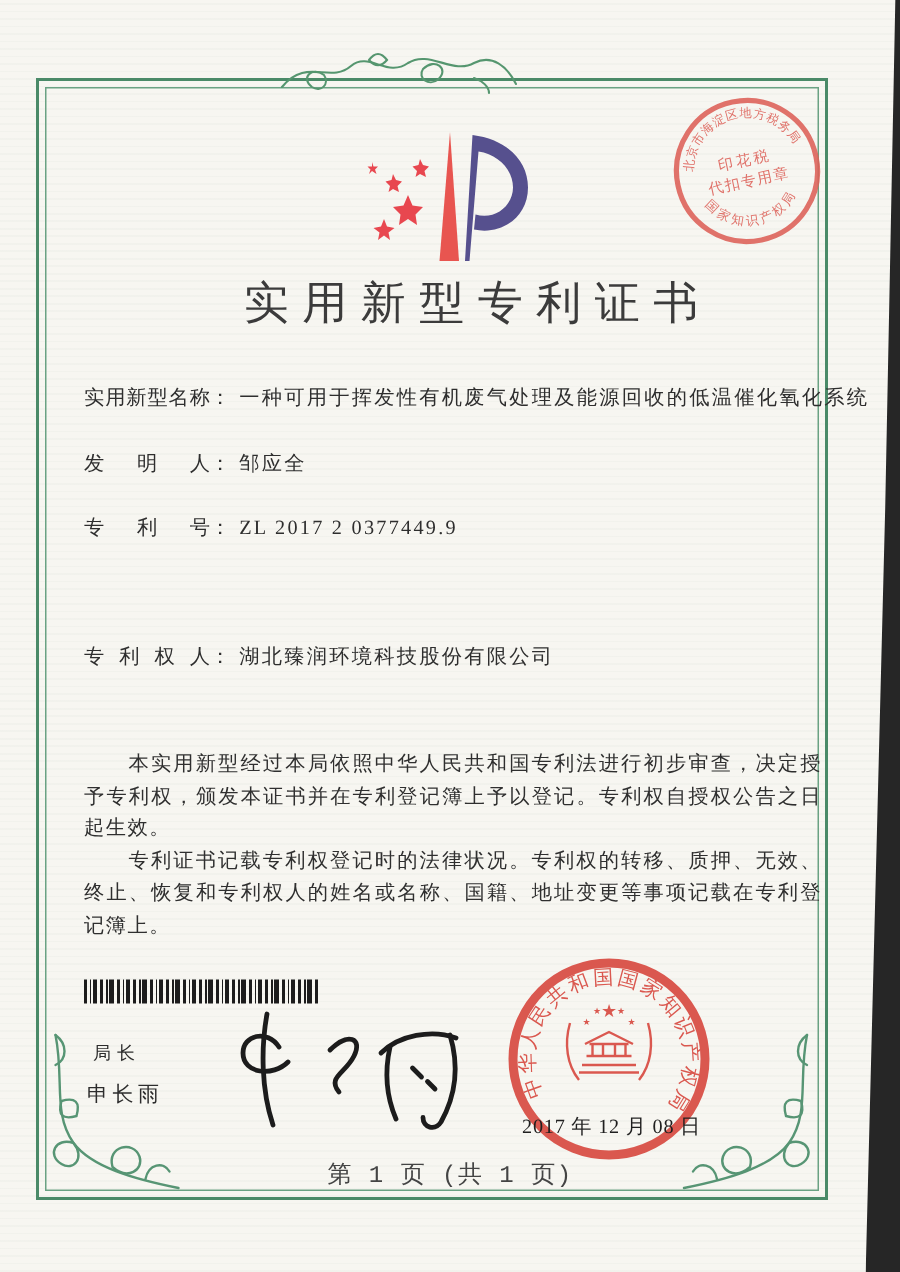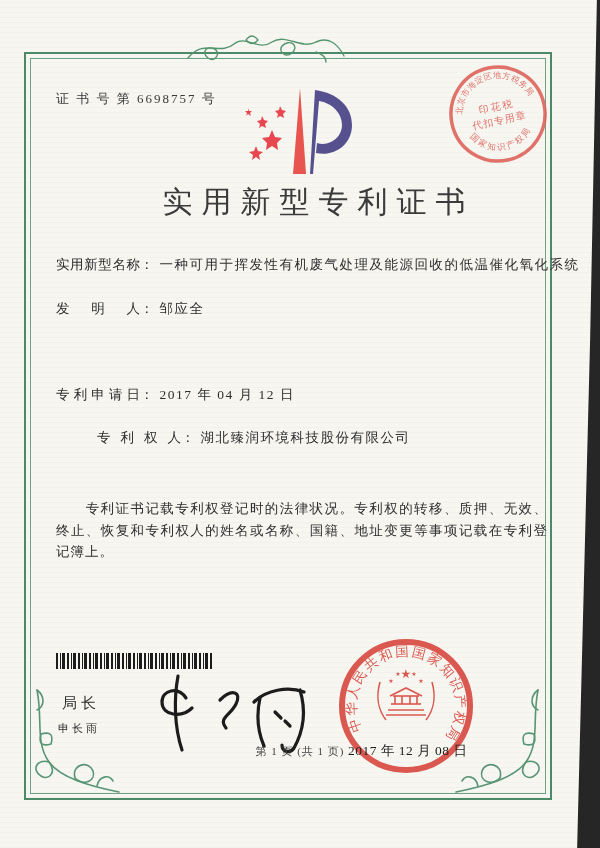--- a/index.html
+++ b/index.html
@@ -44,53 +44,53 @@
     position:absolute; left:56px; width:492px;
     font-size:13.5px; color:#2e2e2e; white-space:nowrap;
   }
   .field .lbl{
     display:inline-block; width:84px; vertical-align:bottom;
     text-align:justify; text-align-last:justify;
   }
   .field .colon{ margin-right:6px; }
   .field .val{ letter-spacing:1.5px; }
   .f0{ top:256px; } .f1{ top:300px; } .f2{ top:343px; }
-  .f3{ top:386px; } .f4{ top:429px;margin-left:41px; } .f5{ top:472px; }
+  .f3{ top:386px; } .f4{ top:429px; } .f5{ top:472px; }
 
   .body-text{
     position:absolute; left:56px; top:498px; width:492px;
     font-size:13.5px; line-height:21.5px; letter-spacing:1px;
     color:#2f2f2f; text-align:justify;
   }
   .body-text p{ text-indent:2.2em; }
 
   .barcode{
     position:absolute; left:56px; top:653px; width:158px; height:16px;
     background:repeating-linear-gradient(90deg,
       #1c1c1c 0 2px, transparent 2px 4px,
       #1c1c1c 4px 5px, transparent 5px 6px,
       #1c1c1c 6px 9px, transparent 9px 11px);
   }
 
-  .director-label{ position:absolute; left:62px; top:694px; font-size:15px; letter-spacing:4px; color:#2c2c2c; }
-  .director-name { position:absolute; left:58px; top:721px; font-size:11px; letter-spacing:3px; color:#2c2c2c; }
+  .director-label{ position:absolute; left:62px; top:694px; font-size:12px; letter-spacing:4px; color:#2c2c2c; }
+  .director-name { position:absolute; left:58px; top:721px; font-size:14px; letter-spacing:3px; color:#2c2c2c; }
 
   .signature{ position:absolute; left:148px; top:668px; }
 
   .seal{ position:absolute; left:336px; top:636px; opacity:0.92; }
   .seal-date{
     position:absolute; left:348px; top:742px; width:130px;
     font-size:13.5px; letter-spacing:0.5px; color:#1f1f1f; white-space:nowrap;
   }
 
   .stamp{ position:absolute; left:446px; top:62px; transform:rotate(-12deg); opacity:0.88; }
 
   .footer{
-    position:absolute; left:0; top:744px; width:600px; text-align:center;
-    font-size:11px; letter-spacing:1px; color:#444;
+    position:absolute; left:0; top:773px; width:600px; text-align:center;
+    font-size:16px; letter-spacing:1px; color:#444;font-family:Liberation Mono, monospace;
   }
 
   .flourish-top{ position:absolute; left:186px; top:30px; }
   .flourish-bl { position:absolute; left:27px;  top:686px; }
   .flourish-br { position:absolute; left:452px; top:686px; transform:scaleX(-1); }
 </style>
 </head>
 <body>
 
 <div class="paper">
@@ -121,21 +121,20 @@
     <g fill="none" stroke="#579574" stroke-width="1.6" stroke-linecap="round">
       <path d="M 10,4 C 16,34 8,56 22,76 C 34,92 62,100 92,106"></path>
       <path d="M 22,76 c -12,-4 -18,8 -8,14 c 8,5 16,-4 8,-14"></path>
       <path d="M 48,92 c -4,-14 14,-18 18,-7 c 3,9 -8,16 -18,7"></path>
       <path d="M 14,48 q 14,-4 10,10 q -14,4 -10,-10"></path>
       <path d="M 10,4 c 8,6 8,16 0,20"></path>
       <path d="M 70,100 c 2,-10 12,-12 16,-5"></path>
     </g>
   </svg>
 
-  <div class="cert-no">证 书 号 第 6698757 号</div>
 
   <svg class="logo" width="115" height="92" viewBox="0 0 115 92">
     <path d="M 62,2 L 55,88 L 68,88 Z" fill="#e85550"></path>
     <path d="M 72,88 L 77,4 C 100,7 114,21 114,39 C 114,59 96,71 78,67 L 79,57 C 92,61 104,51 104,39 C 104,27 94,17 81,15 L 75,88 Z" fill="#56508e"></path>
     <g fill="#e8474f">
       <polygon points="34,44 37,51 44,52 39,57 40,64 34,60 28,64 29,57 24,52 31,51"></polygon>
       <polygon points="18,60 20,65 25,66 21,69 22,74 18,71 14,74 15,69 11,66 16,65"></polygon>
       <polygon points="24,30 26,34 30,35 27,38 28,42 24,40 21,42 22,38 19,35 23,34"></polygon>
       <polygon points="42,20 44,24 48,25 45,28 46,32 42,30 39,32 40,28 37,25 41,24"></polygon>
       <polygon points="10,22 11,25 14,25 12,27 13,30 10,28 8,30 9,27 7,25 10,25"></polygon>
@@ -143,28 +142,29 @@
   </svg>
 
   <div class="title">实用新型专利证书</div>
 
   <div class="field f0">
     <span class="lbl">实用新型名称</span><span class="colon">：</span><span class="val">一种可用于挥发性有机废气处理及能源回收的低温催化氧化系统</span>
   </div>
   <div class="field f1">
     <span class="lbl">发明人</span><span class="colon">：</span><span class="val">邹应全</span>
   </div>
-  <div class="field f3">
-    <span class="lbl">专利申请日</span><span class="colon">：</span><span class="val">2017 年 04 月 12 日</span>
+  <div class="field f2">
+    <span class="lbl">专利号</span><span class="colon">：</span><span class="val">ZL 2017 2 0377449.9</span>
   </div>
   <div class="field f4">
     <span class="lbl">专利权人</span><span class="colon">：</span><span class="val">湖北臻润环境科技股份有限公司</span>
   </div>
 
   <div class="body-text">
+    <p>本实用新型经过本局依照中华人民共和国专利法进行初步审查，决定授予专利权，颁发本证书并在专利登记簿上予以登记。专利权自授权公告之日起生效。</p>
     <p>专利证书记载专利权登记时的法律状况。专利权的转移、质押、无效、终止、恢复和专利权人的姓名或名称、国籍、地址变更等事项记载在专利登记簿上。</p>
   </div>
 
   <div class="barcode"></div>
 
   <div class="director-label">局长</div>
   <div class="director-name">申长雨</div>
 
   <svg class="signature" width="170" height="92" viewBox="0 0 170 92">
     <g fill="none" stroke="#1c1c1c" stroke-width="3.2" stroke-linecap="round">

